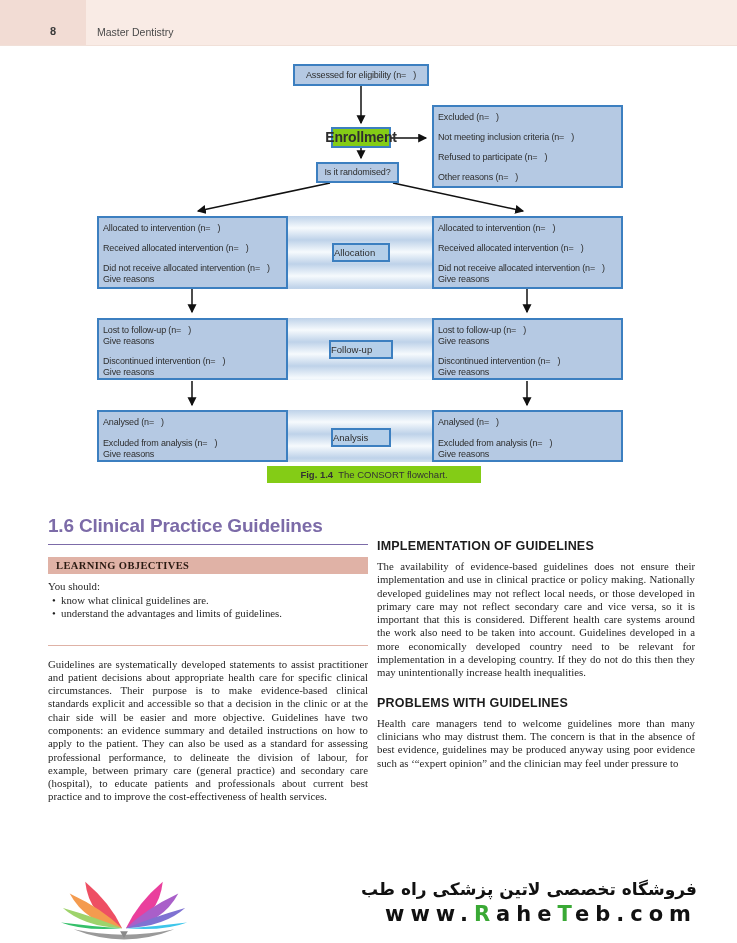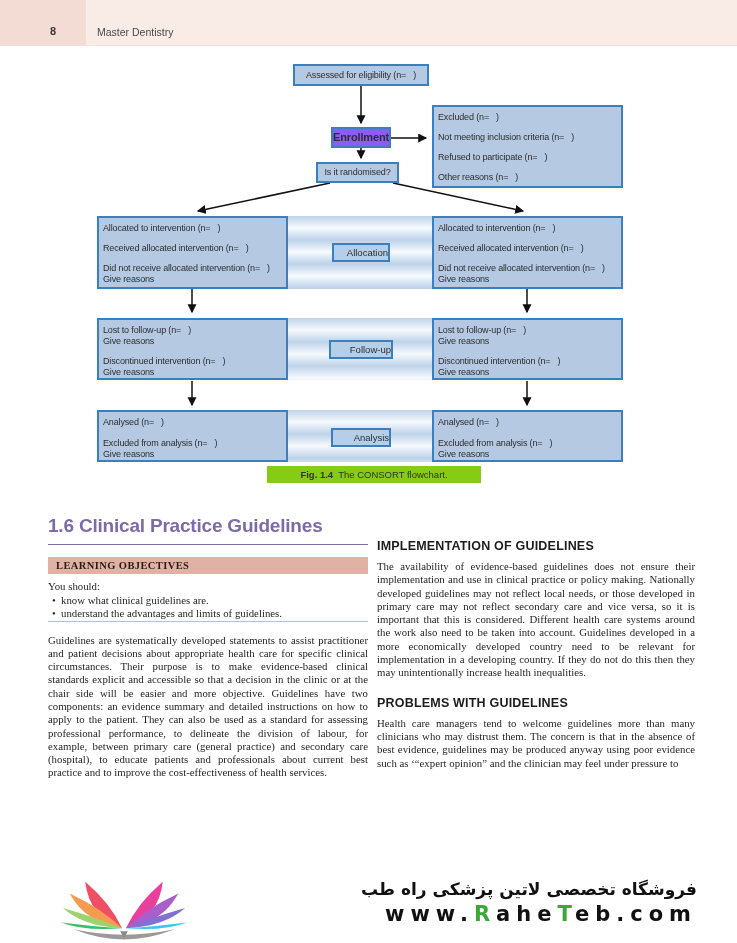--- a/index.html
+++ b/index.html
@@ -15,32 +15,32 @@
   
   .fcbox{position:absolute;background:#b5c9e3;border:2px solid #3c7fc0;box-sizing:border-box;
          color:#2e2e2e;font-size:9px;letter-spacing:-0.15px;}
   .fc-center{display:flex;align-items:center;justify-content:center;}
   .fc-pad{padding:5px 4px;}
   .fc-line{line-height:11px;white-space:pre;}
   .mt9{margin-top:9px;} .mt10{margin-top:10px;}
   .band{position:absolute;left:288px;width:144px;
         background:repeating-linear-gradient(180deg,#bed2e9 0px,#f6fafd 12px,#bed2e9 24px);}
   .fclabel{position:absolute;background:#b5cfe9;border:2px solid #3c7fc0;box-sizing:border-box;
-           display:flex;align-items:center;justify-content:flex-end;font-size:9.5px;color:#2e2e2e;}
+           display:flex;align-items:center;justify-content:flex-start;font-size:9.5px;color:#2e2e2e;}
   #arrows{position:absolute;left:90px;top:55px;width:545px;height:435px;}
   .caption{position:absolute;left:267px;top:466px;width:214px;height:17px;background:#84cc16;
            display:flex;align-items:center;justify-content:center;font-size:9.5px;color:#333;}
   .caption b{margin-right:5px;}
 
   
   .colL{position:absolute;left:48px;top:515px;width:320px;}
   .colR{position:absolute;left:377px;top:523px;width:318px;}
   .section-heading{margin:0 0 12px 0;padding-bottom:7px;border-bottom:1.5px solid #7c6ba8;
                    font-size:19px;font-weight:bold;color:#7c6ba8;letter-spacing:-0.2px;}
-  .lo-box{border-bottom:1.5px solid #dfb2a6;padding-bottom:0;margin-bottom:12px;}
+  .lo-box{border-bottom:1.5px solid #dfb2a6;padding-bottom:24px;margin-bottom:12px;}
   .lo-bar{background:#e0b2a6;color:#2a1a12;font-family:"Liberation Serif",serif;font-weight:bold;
           font-size:10.5px;letter-spacing:0.4px;padding:3px 8px;}
   .lo-body{font-family:"Liberation Serif",serif;font-size:10.8px;line-height:13.5px;color:#1f1f1f;margin-top:6px;}
   .bullet-row{display:flex;}
   .bullet-dot{width:9px;flex:none;margin-left:4px;}
   .para{font-family:"Liberation Serif",serif;font-size:10.8px;line-height:13.3px;
         text-align:justify;color:#1f1f1f;margin:0;}
   .para.indent{text-indent:12px;}
   .table-link{color:#2f6db5;cursor:pointer;}
   .sub-heading{margin:16px 0 7px 0;font-size:12.5px;font-weight:bold;color:#1c1c1c;letter-spacing:0.2px;}
@@ -77,21 +77,21 @@
     <line x1="102" y1="234" x2="102" y2="257" stroke="#111" stroke-width="1.5" marker-end="url(#ah)"></line>
     <line x1="437" y1="234" x2="437" y2="257" stroke="#111" stroke-width="1.5" marker-end="url(#ah)"></line>
     <line x1="102" y1="326" x2="102" y2="350" stroke="#111" stroke-width="1.5" marker-end="url(#ah)"></line>
     <line x1="437" y1="326" x2="437" y2="350" stroke="#111" stroke-width="1.5" marker-end="url(#ah)"></line>
   </svg>
 
   <div class="fcbox fc-center" style="left:293px;top:64px;width:136px;height:22px;">
     <span class="fc-line">Assessed for eligibility (n=   )</span>
   </div>
 
-  <div class="fcbox fc-center" style="left:331px;top:127px;width:60px;height:21px;background:#8b5cf6;font-weight:bold;font-size:11px;">
+  <div class="fcbox fc-center" style="left:331px;top:127px;width:60px;height:21px;background:#84cc16;font-weight:bold;font-size:14px;">
     <span class="fc-line">Enrollment</span>
   </div>
 
   <div class="fcbox fc-pad" style="left:432px;top:105px;width:191px;height:83px;">
     <div class="fc-line">Excluded (n=   )</div>
     <div class="fc-line mt9">Not meeting inclusion criteria (n=   )</div>
     <div class="fc-line mt9">Refused to participate (n=   )</div>
     <div class="fc-line mt9">Other reasons (n=   )</div>
   </div>
 

